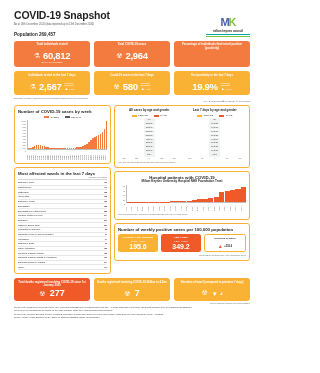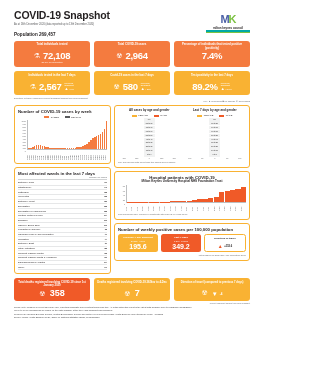--- a/index.html
+++ b/index.html
@@ -5,21 +5,21 @@
   * { box-sizing: border-box; margin: 0; padding: 0; }
   body {
     width: 264px; height: 373px;
     background: #ffffff;
     font-family: "Liberation Sans", sans-serif;
     overflow: hidden;
   }
   .page { position: relative; width: 264px; height: 373px; padding: 0 14px; }
 
   
-  .header { display: flex; align-items: center; padding-top: 9px; }
+  .header { display: flex; align-items: flex-end; padding-top: 9px; }
   .header-left { flex: 1; }
   .title { font-size: 10.5px; font-weight: bold; color: #231f20; letter-spacing: -0.2px; }
   .subtitle { font-size: 2.6px; color: #58595b; margin-top: 1.5px; line-height: 1.25; }
   .population { font-size: 4.6px; font-weight: bold; color: #231f20; margin-top: 6px; }
   .logo { width: 44px; text-align: center; padding-top: 1px; }
   .logo-mark { font-size: 11px; font-weight: bold; letter-spacing: -1px; line-height: 1; }
   .logo-mark .c1 { color: #4a5fa5; }
   .logo-mark .c2 { color: #7cc242; }
   .logo-text { font-size: 2.9px; font-weight: bold; color: #231f20; margin-top: 1px; }
   .logo-rule { height: 1.2px; background: #00a9a6; margin-top: 0.8px; }
@@ -154,37 +154,34 @@
       <div class="logo-rule"></div>
       <div class="logo-rule2"></div>
     </div>
   </div>
 
   <div class="kpi-row">
     <div class="kpi orange">
       <div class="kpi-label">Total individuals tested</div>
       <div class="kpi-body">
         <span class="kpi-icon">⚗</span>
-        <span class="kpi-value">72,108</span>
+        <span class="kpi-value">60,812</span>
       </div>
       <div class="kpi-sub">26.8% of population</div>
     </div>
     <div class="kpi orange">
       <div class="kpi-label">Total COVID-19 cases</div>
       <div class="kpi-body">
         <span class="kpi-icon">☢</span>
         <span class="kpi-value">2,964</span>
       </div>
       <div class="kpi-sub"></div>
     </div>
     <div class="kpi orange">
       <div class="kpi-label">Percentage of individuals that tested positive (positivity)</div>
-      <div class="kpi-body">
-        <span class="kpi-value">7.4%</span>
-      </div>
     </div>
   </div>
 
   <div class="kpi-row">
     <div class="kpi amber">
       <div class="kpi-label">Individuals tested in the last 7 days</div>
       <div class="kpi-body">
         <span class="kpi-icon">⚗</span>
         <span class="kpi-value">2,567</span>
         <span class="kpi-side">
@@ -204,21 +201,21 @@
           <span>previous</span><br>
           <span>snapshot</span><br>
           <span class="kpi-arrow">▲</span>
           <span>+278</span>
         </span>
       </div>
     </div>
     <div class="kpi amber">
       <div class="kpi-label">Test positivity in the last 7 days</div>
       <div class="kpi-body">
-        <span class="kpi-value">89.2%</span>
+        <span class="kpi-value">19.9%</span>
         <span class="kpi-side">
           <span>previous</span><br>
           <span>snapshot</span><br>
           <span class="kpi-arrow">▲</span>
           <span>+3.6%</span>
         </span>
       </div>
     </div>
   </div>
 
@@ -757,21 +754,21 @@
       </div>
 
     </div>
   </div>
 
   <div class="bot-row">
     <div class="bot orange">
       <div class="bot-lbl">Total deaths registered involving COVID-19 since 1st January 2020</div>
       <div class="bot-body">
         <span class="bot-icon">☢</span>
-        <span class="bot-val">358</span>
+        <span class="bot-val">277</span>
       </div>
     </div>
     <div class="bot amber">
       <div class="bot-lbl">Deaths registered involving COVID-19 28-Nov to 4-Dec</div>
       <div class="bot-body">
         <span class="bot-icon">☢</span>
         <span class="bot-val">7</span>
       </div>
     </div>
     <div class="bot amber">

